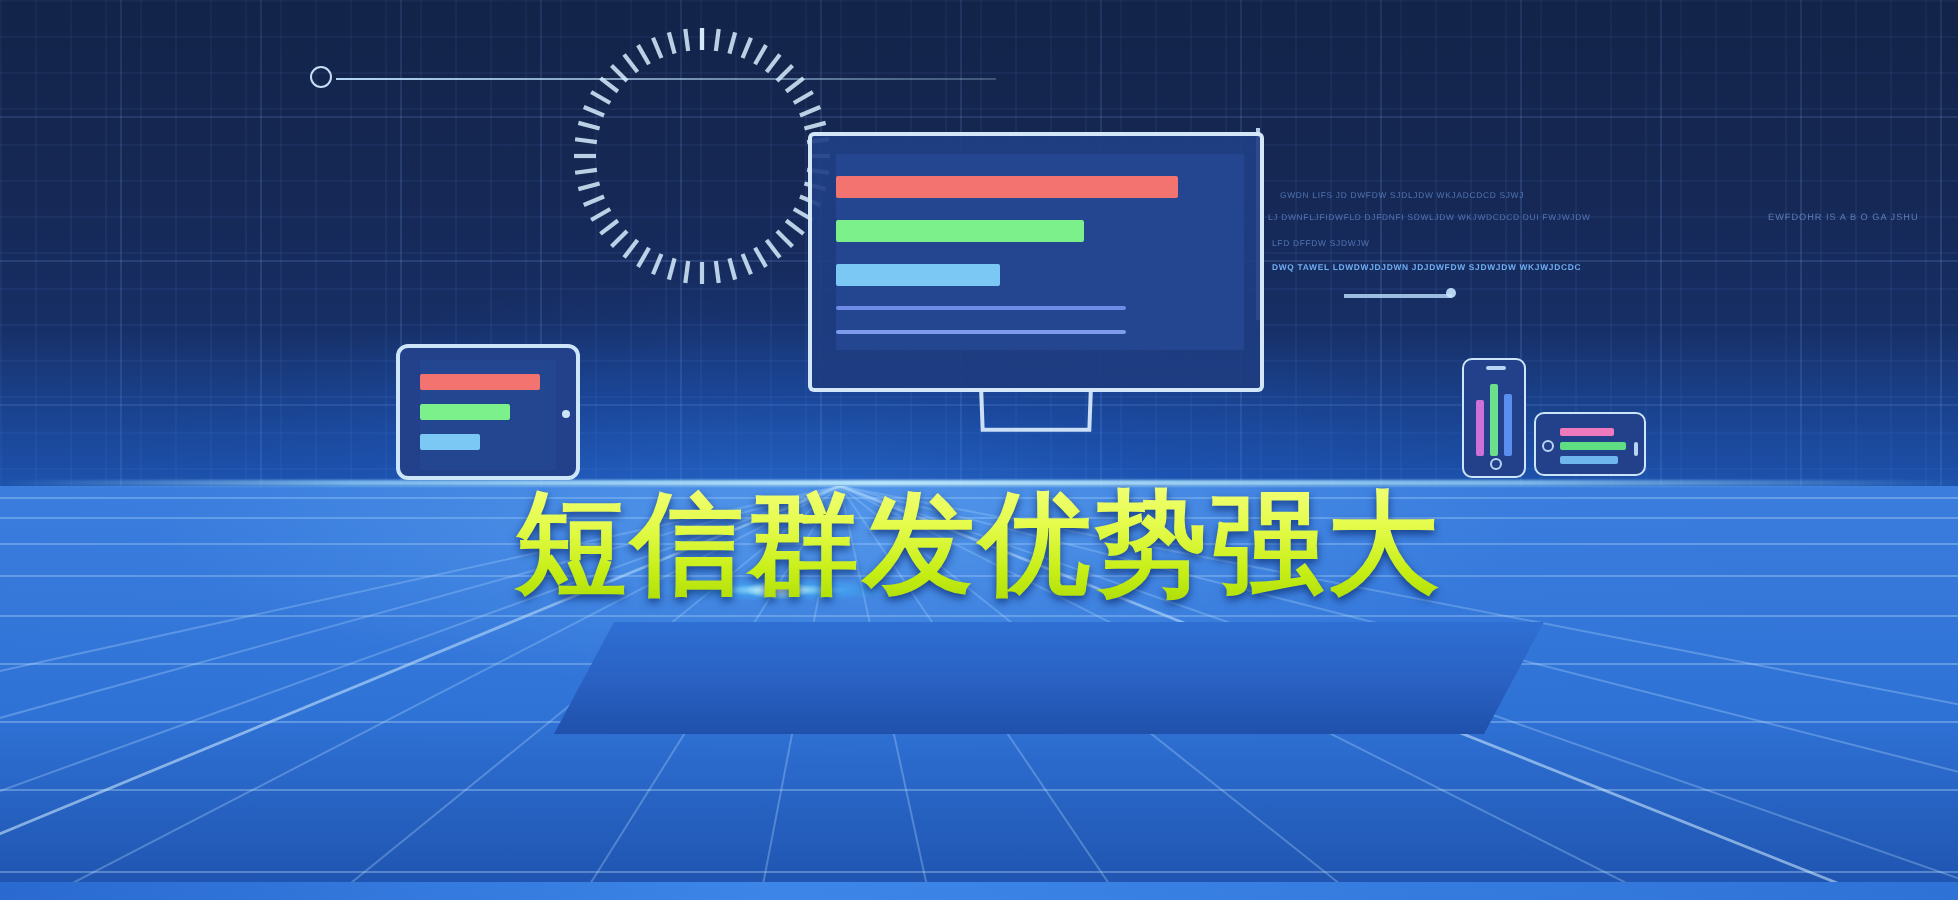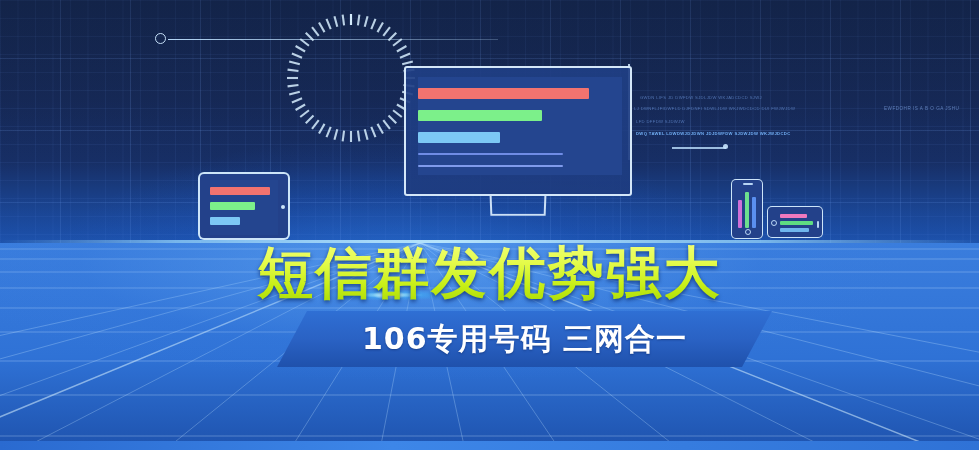--- a/index.html
+++ b/index.html
@@ -365,17 +365,16 @@
     </div>
     <div class="phone-h-ear"></div>
   </div>
 
   <div class="flare"></div>
   <div class="flare-core"></div>
 
   <div class="headline">短信群发优势强大</div>
 
   <div class="ribbon"></div>
-  <div class="ribbon-text">106专用号码 三网合一</div>
 
 
   <div class="bottombar"></div>
 </div>
 
 </body></html>

